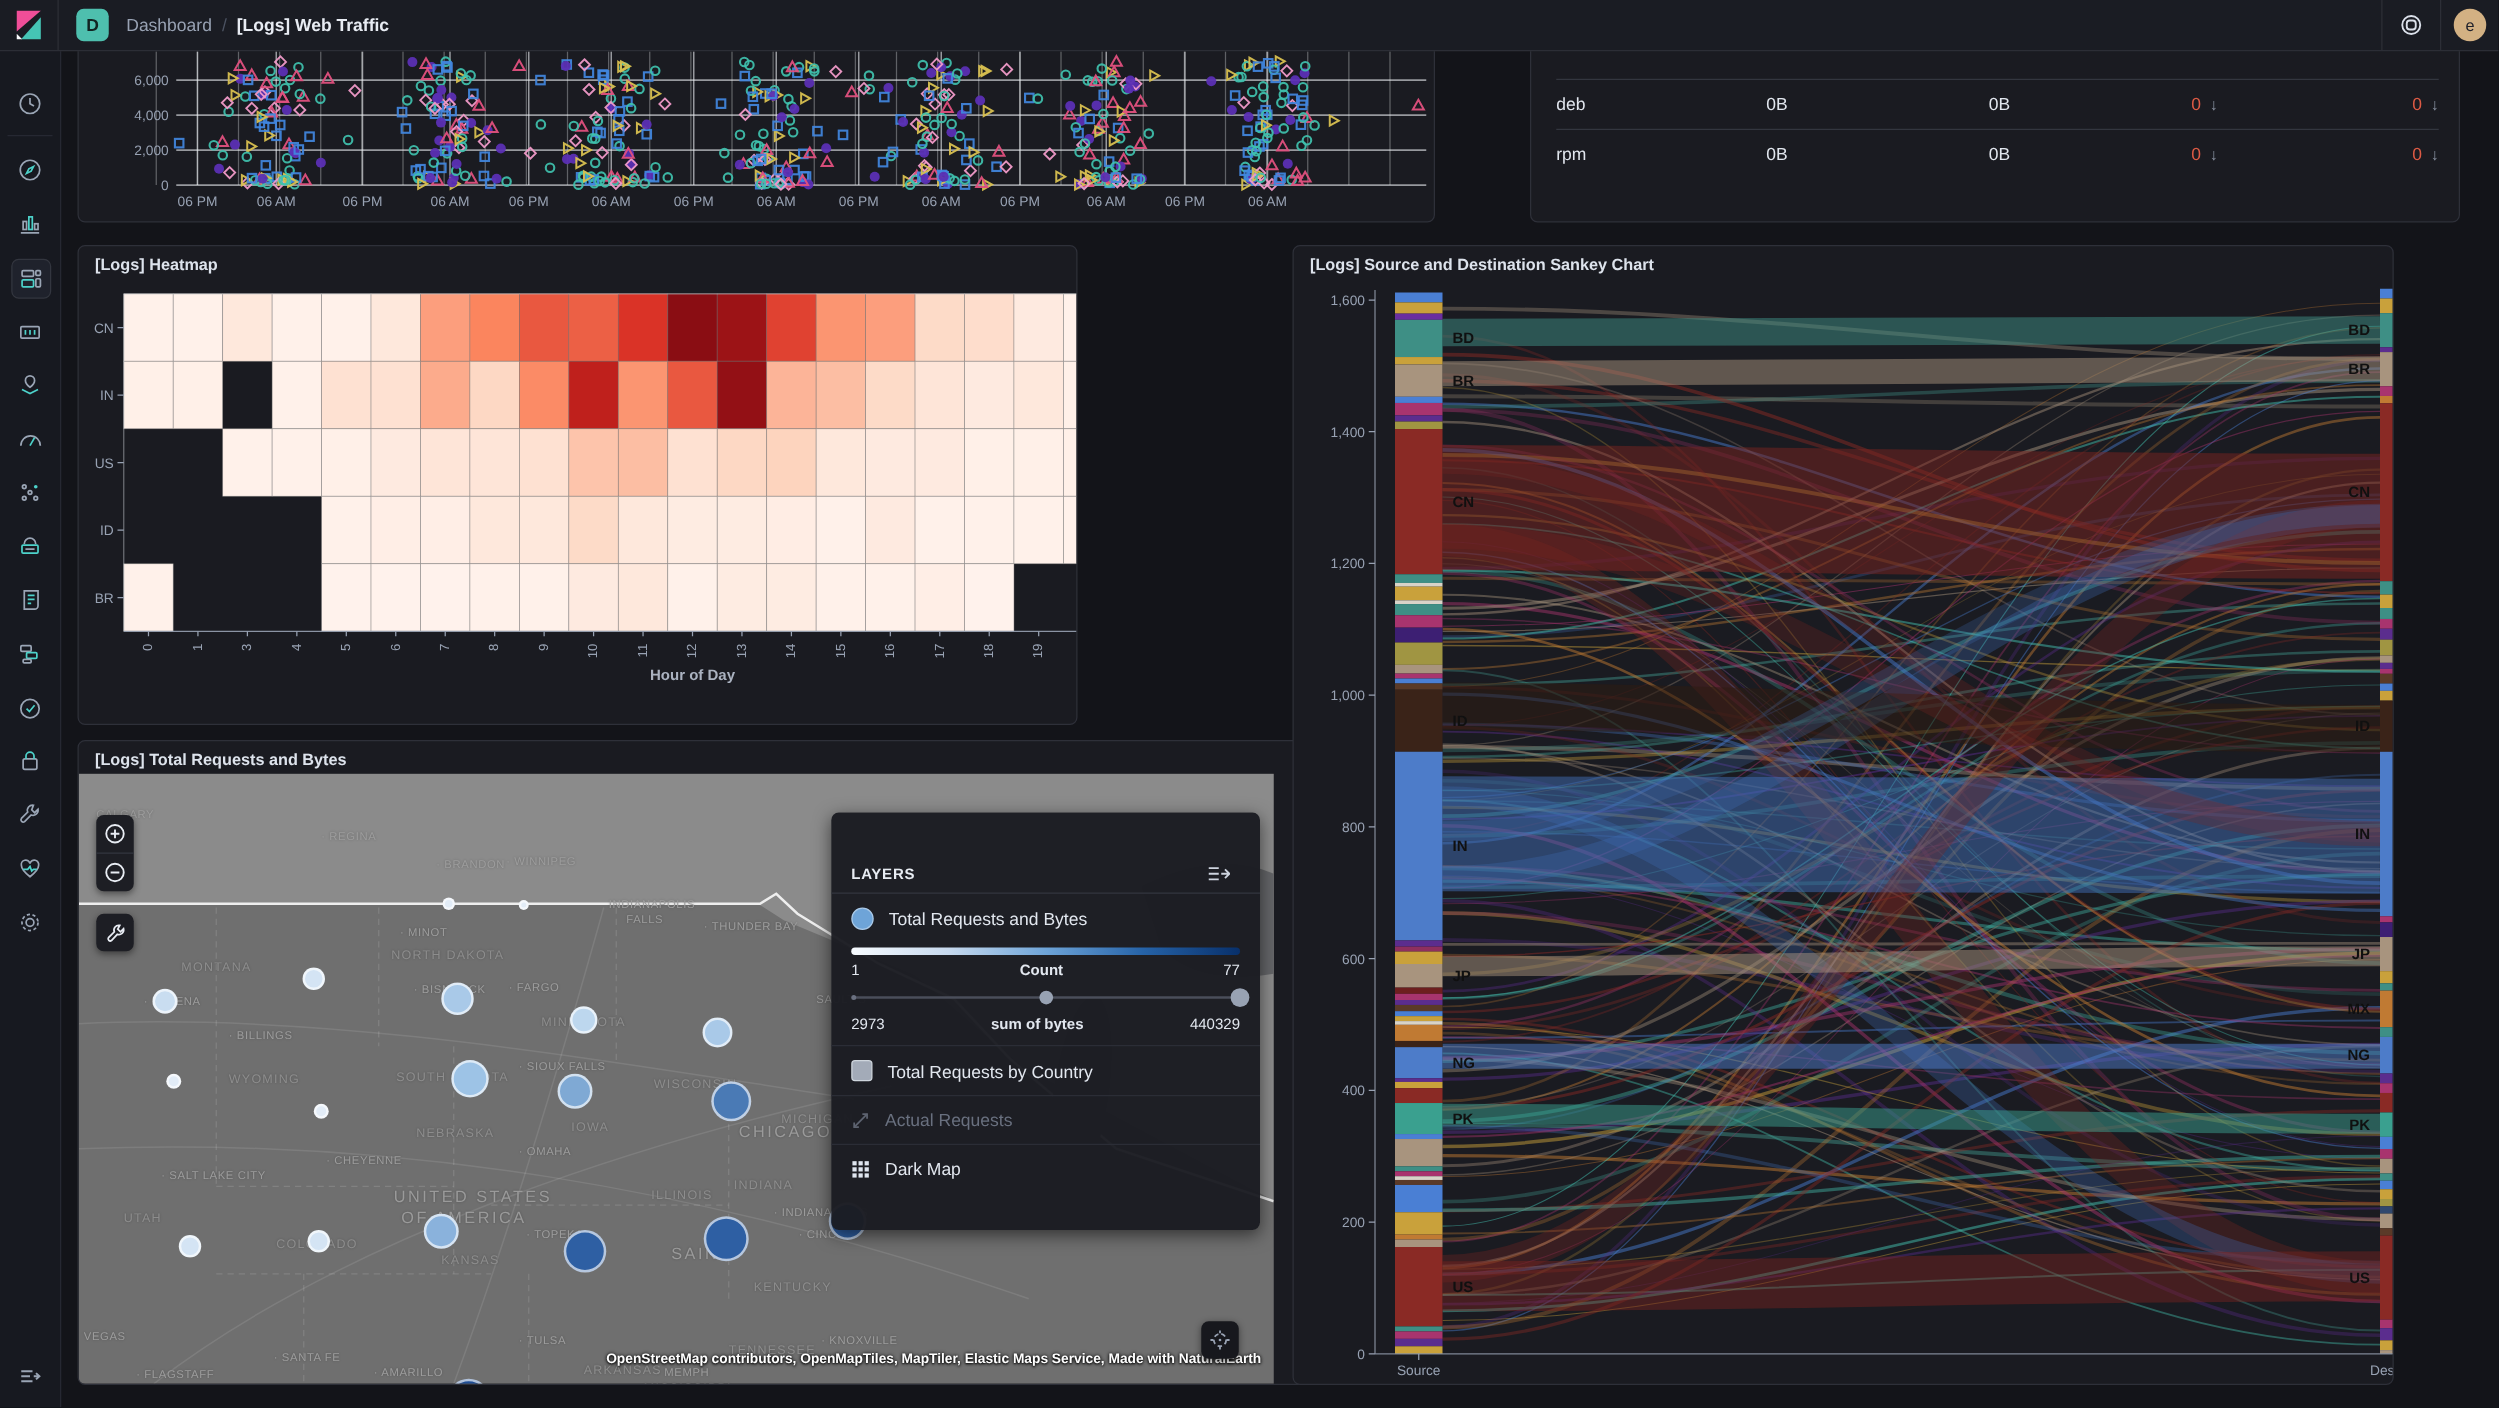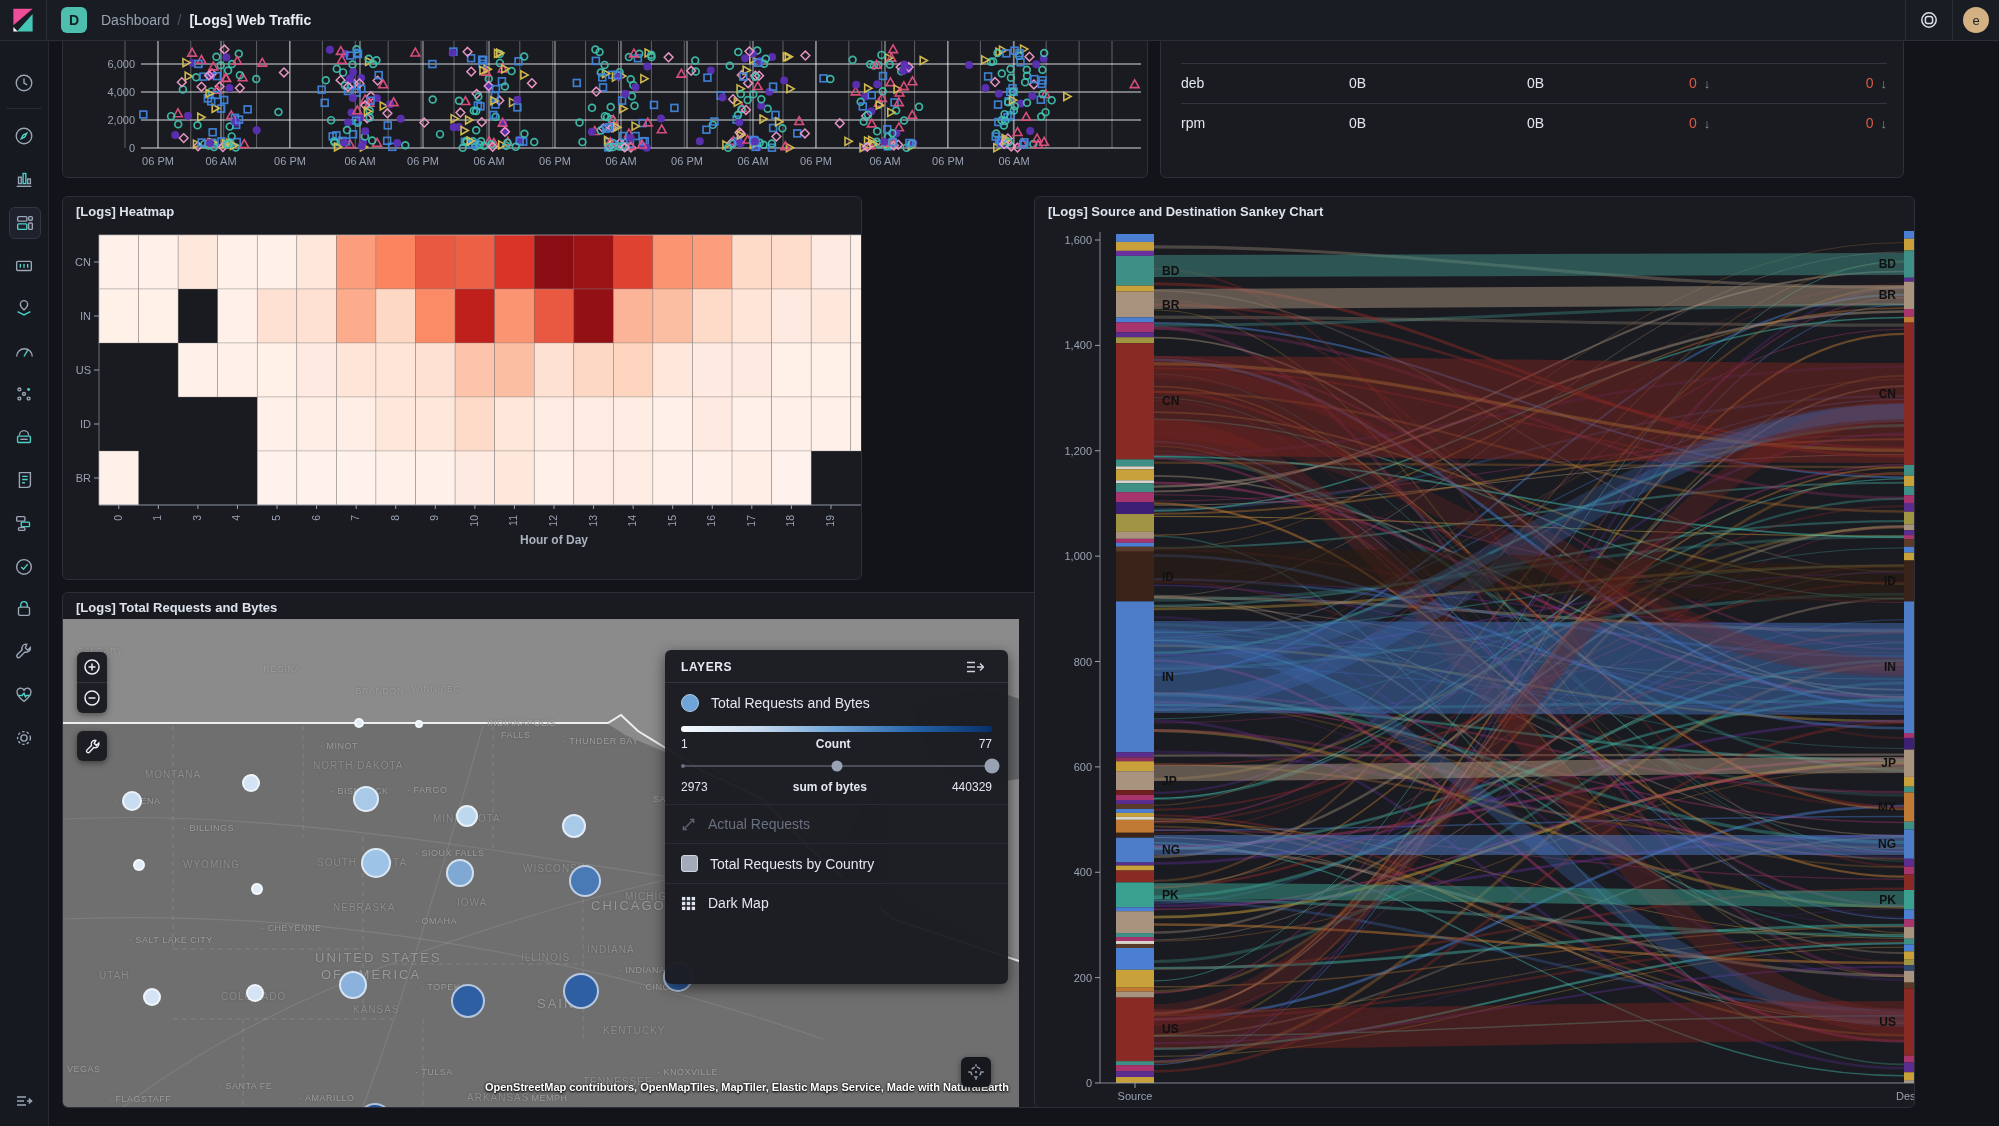--- a/index.html
+++ b/index.html
@@ -36,21 +36,21 @@
   .mlabel{position:absolute;color:#989898;white-space:nowrap;text-shadow:0 0 2px rgba(0,0,0,.25);transform:translate(0,-50%);}
   .mlabel.state{font-size:10px;color:#8d8d8d;letter-spacing:1px;}
   .mlabel.city{font-size:9px;color:#9d9d9d;letter-spacing:.5px;}
   .mlabel.big{font-size:13px;color:#9a9a9a;letter-spacing:2px;}
   .mcircle{position:absolute;border-radius:50%;border:2px solid rgba(255,255,255,.65);transform:translate(-50%,-50%);}
   .map-ctl{position:absolute;background:#1d1e24;border-radius:6px;box-shadow:0 2px 6px rgba(0,0,0,.45);z-index:8;}
   .mbtn{width:30px;height:30px;display:flex;align-items:center;justify-content:center;}
   #attrib{position:absolute;right:10px;bottom:14px;color:#fff;font-size:11px;font-weight:bold;text-shadow:0 1px 2px #000,0 0 3px #000;z-index:7;}
   
   #layers{position:absolute;left:602px;top:31px;width:343px;height:334px;background:rgba(27,28,34,.97);border-radius:6px;box-shadow:0 4px 14px rgba(0,0,0,.55);z-index:9;}
-  .lay-hdr{display:flex;align-items:center;justify-content:space-between;padding:10px 24px 8px 16px;border-bottom:1px solid #33363f;}
+  .lay-hdr{display:flex;align-items:center;justify-content:space-between;padding:10px 24px 8px 16px;border-bottom:1px solid #33363f;margin-top:32px;}
   .lay-hdr span{color:#e8ecf3;font-size:12px;font-weight:bold;letter-spacing:.6px;}
   .lay-row{display:flex;align-items:center;padding:11px 16px;border-bottom:1px solid #2b2d36;}
   .lay-row .lab{color:#e2e7ef;font-size:14px;margin-left:12px;}
   .lay-row.dim .lab{color:#69707f;}
   .swatch-circle{width:16px;height:16px;border-radius:50%;background:#6ea4d8;border:1px solid #a9c9e8;}
   .swatch-square{width:15px;height:15px;border-radius:3px;background:#a3abb8;border:1px solid #cfd6dd;}
   .scale-block{padding:8px 16px 10px 16px;border-bottom:1px solid #2b2d36;}
   .grad{height:6px;border-radius:3px;background:linear-gradient(to right,#f7fbff,#c7d9ee,#6ea4d8,#2663a8,#08306b);}
   .scale-lbls{display:flex;justify-content:space-between;align-items:baseline;margin-top:5px;color:#e2e7ef;font-size:12px;}
   .scale-lbls b{font-size:12px;}
@@ -871,21 +871,21 @@
           <rect x="975.2407365668565" y="39.484421608174365" width="6.8" height="6.8" fill="none" stroke="#4187e0" stroke-width="1.7" opacity="0.92"></rect>
           <circle cx="981.1864718999714" cy="12.03465780357186" r="3.4" fill="none" stroke="#3fc1ae" stroke-width="1.7" opacity="0.92"></circle>
           <circle cx="390.61553429067135" cy="86.31840573445392" r="4" fill="#5b2fb4" opacity="0.95"></circle>
           <rect x="365.97325170449915" y="19.656616269395904" width="6.8" height="6.8" fill="none" stroke="#4187e0" stroke-width="1.7" opacity="0.92"></rect>
           <path d="M 324.4304107706994 67.88170687887961 L 328.83041077069936 72.28170687887962 L 324.4304107706994 76.68170687887962 L 320.0304107706994 72.28170687887962 Z" fill="none" stroke="#f09ac8" stroke-width="1.5" opacity="0.95"></path>
           <circle cx="369.69166181236506" cy="58.53364843166648" r="3.4" fill="none" stroke="#3fc1ae" stroke-width="1.7" opacity="0.92"></circle>
         </g>
       </svg>
   </div>
 
-  <div class="panel" id="p-table" style="left:1160px;top:28px;width:744px;height:150px;">
+  <div class="panel" id="p-table" style="left:1224px;top:28px;width:744px;height:150px;">
     <div class="tdiv" style="top:34px;"></div>
     <div class="trow" style="top:34px;">
       <div class="c0">deb</div>
       <div class="c1">0B</div>
       <div class="c2">0B</div>
       <div class="c3">
           <span>0</span>
           <span class="arrow">↓</span>
         </div>
       <div class="c4">
@@ -1219,30 +1219,30 @@
             <div class="dotk" style="left:2px;width:4px;height:4px;background:#6a7080;"></div>
             <div class="dotk" style="left:50%;width:11px;height:11px;"></div>
             <div class="dotk" style="left:100%;width:15px;height:15px;"></div>
           </div>
           <div class="scale-lbls">
             <span>2973</span>
             <b>sum of bytes</b>
             <span>440329</span>
           </div>
         </div>
+        <div class="lay-row">
+          <div class="swatch-square"></div>
+          <span class="lab">Total Requests by Country</span>
+        </div>
         <div class="lay-row dim">
           <svg width="15" height="15" viewBox="0 0 16 16" fill="none" stroke="#5d6370" stroke-width="1.5">
             <path d="M2.5 13.5 L13.5 2.5"></path>
               <path d="M9.5 2.5 H13.5 V6.5 M6.5 13.5 H2.5 V9.5"></path>
           </svg>
           <span class="lab">Actual Requests</span>
-        </div>
-        <div class="lay-row">
-          <div class="swatch-square"></div>
-          <span class="lab">Total Requests by Country</span>
         </div>
         <div class="lay-row" style="border-bottom:none;">
           <svg width="15" height="15" viewBox="0 0 16 16" fill="#dfe5ef">
             <rect x="1" y="1" width="3.6" height="3.6"></rect>
               <rect x="6.2" y="1" width="3.6" height="3.6"></rect>
               <rect x="11.4" y="1" width="3.6" height="3.6"></rect>
             <rect x="1" y="6.2" width="3.6" height="3.6"></rect>
               <rect x="6.2" y="6.2" width="3.6" height="3.6"></rect>
               <rect x="11.4" y="6.2" width="3.6" height="3.6"></rect>
             <rect x="1" y="11.4" width="3.6" height="3.6"></rect>

